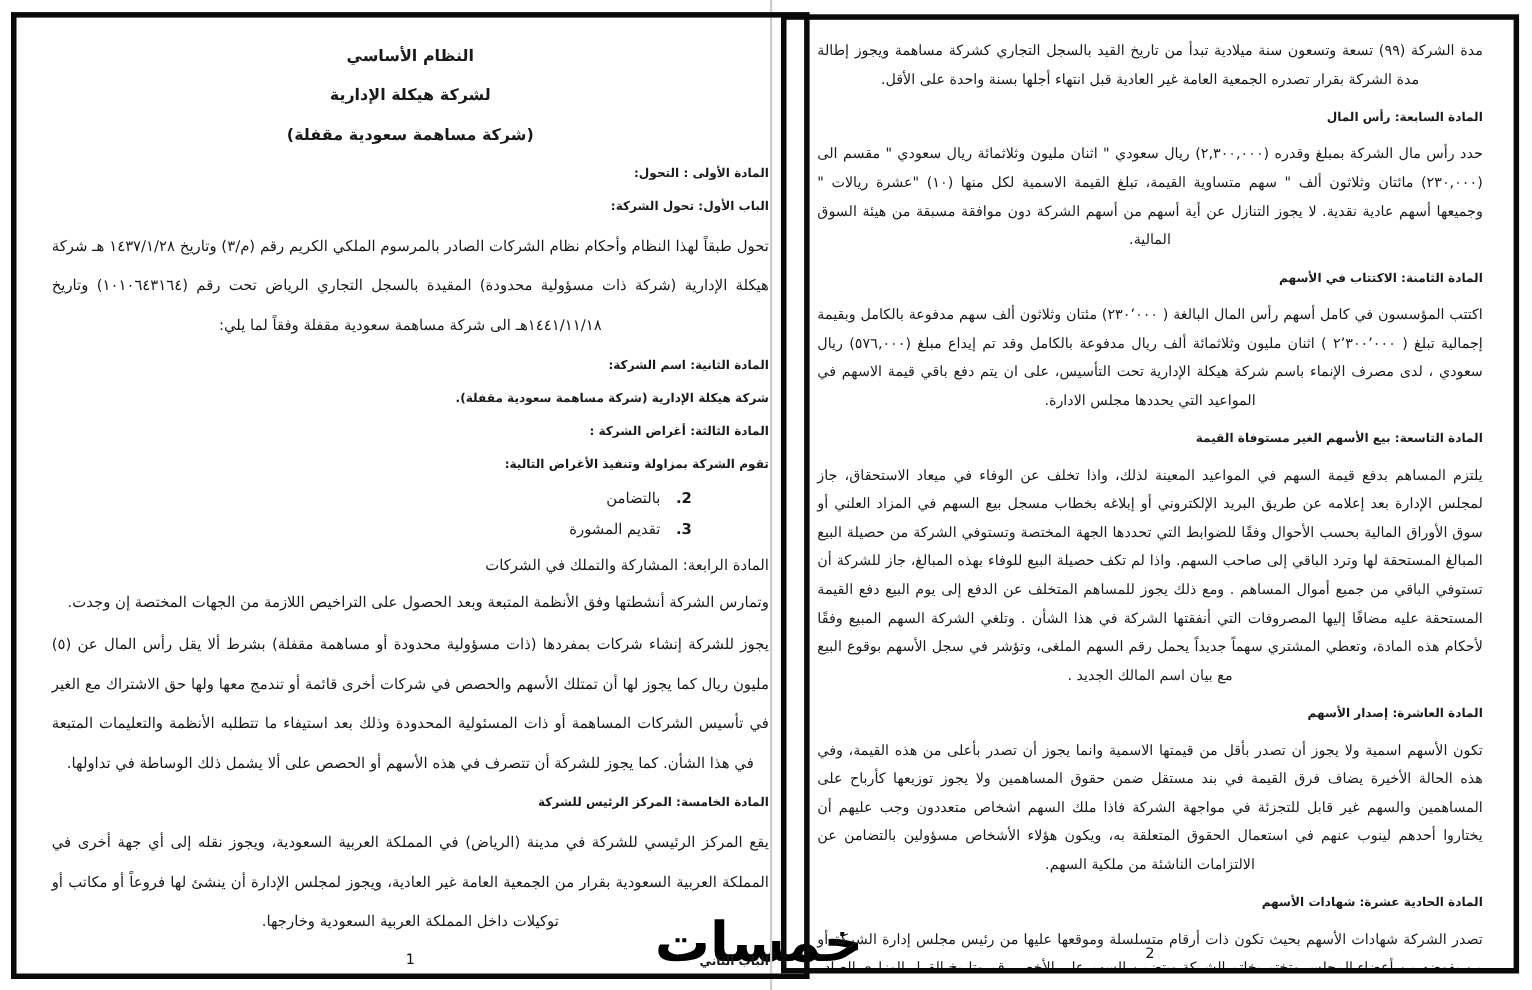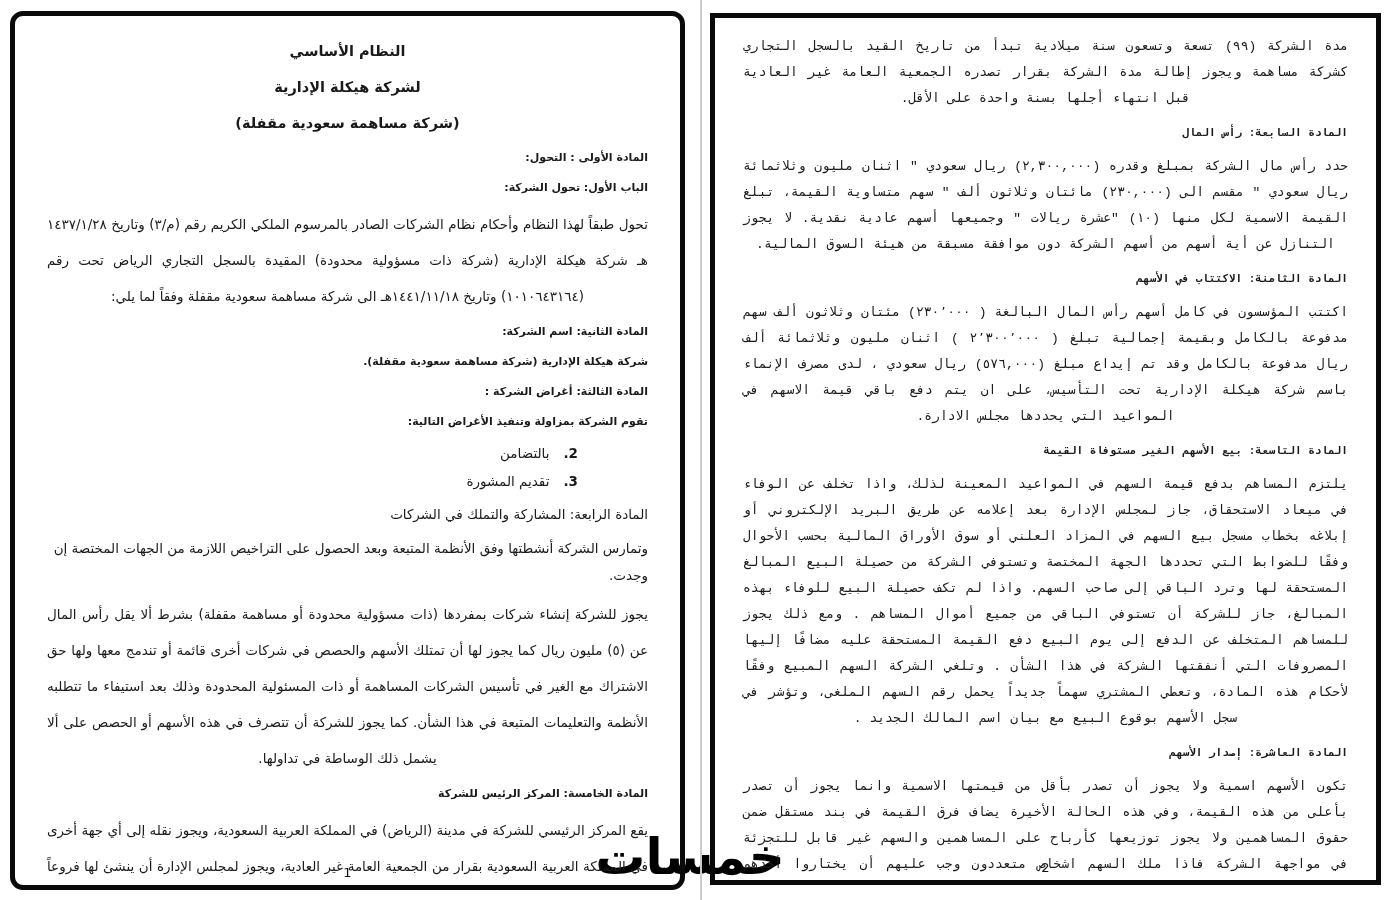--- a/index.html
+++ b/index.html
@@ -9,29 +9,29 @@
 
   .divider { position:absolute; left:700px; top:0; width:2px; height:900px; background:#cccccc; z-index:1; }
 
   .watermark {
     position:absolute; left:590px; top:828px; width:200px; z-index:1;
     direction:rtl; text-align:center; font-size:50px; font-weight:bold;
     letter-spacing:2px; color:#000000; white-space:nowrap;
   }
 
   .page { position:absolute; border:5px solid #0a0a0a; background:transparent; z-index:2; }
-  .page-left  { left:10px;  top:11px; width:675px; height:879px;border-radius:13px; }
+  .page-left  { left:10px;  top:11px; width:726px; height:879px; }
   .page-right { left:710px; top:13px; width:671px; height:872px; }
 
   .page-inner {
     position:absolute; inset:0; overflow:hidden;
     direction:rtl; text-align:right;
   }
   .page-left  .page-inner { padding:22px 32px 30px 32px; font-size:13.5px; }
-  .page-right .page-inner { padding:16px 28px 30px 28px; font-size:13px;font-family:Liberation Mono, monospace; }
+  .page-right .page-inner { padding:16px 28px 30px 28px; font-size:13px; }
 
   .blk-title   { text-align:center; font-weight:bold; font-size:14.5px; line-height:27px; margin-bottom:9px; }
   .blk-heading { font-weight:bold; font-size:11px; line-height:24px; margin:6px 0; }
   .page-right .blk-heading { margin:9px 0; }
   .blk-line    { line-height:27.5px; margin:6px 0; }
   .blk-para    { text-align:justify; text-align-last:center; line-height:36px; }
   .page-right .blk-para { line-height:26px; }
 
   .blk-list-item { line-height:27.5px; padding-right:70px; }
   .li-num { font-weight:bold; display:inline-block; margin-left:14px; }

